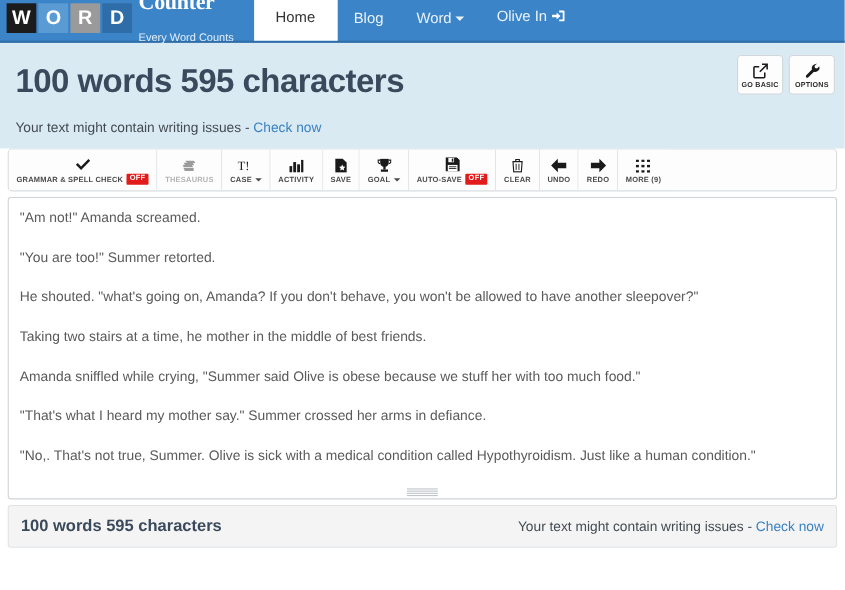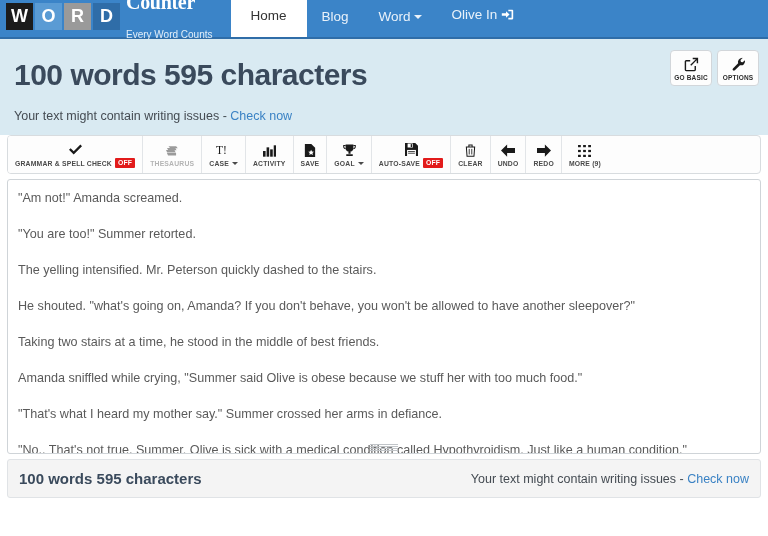--- a/index.html
+++ b/index.html
@@ -424,23 +424,22 @@
       <span class="tb-lbl">MORE (9)</span>
     </div>
 
   </div>
 </div>
 
 <div class="editor-wrap">
   <div class="editor">
     <p>"Am not!" Amanda screamed.</p>
     <p>"You are too!" Summer retorted.</p>
-    <p>The yelling intensified. Mr. Peterson quickly dashed to the stairs.</p>
     <p>He shouted. "what's going on, Amanda? If you don't behave, you won't be allowed to have another sleepover?"</p>
-    <p>Taking two stairs at a time, he stood in the middle of best friends.</p>
+    <p>Taking two stairs at a time, he mother in the middle of best friends.</p>
     <p>Amanda sniffled while crying, "Summer said Olive is obese because we stuff her with too much food."</p>
     <p>"That's what I heard my mother say." Summer crossed her arms in defiance.</p>
     <p>"No,. That's not true, Summer. Olive is sick with a medical condition called Hypothyroidism. Just like a human condition."</p>
     <div class="resize-handle">
       <i></i>
       <i></i>
       <i></i>
       <i></i>
     </div>
   </div>

